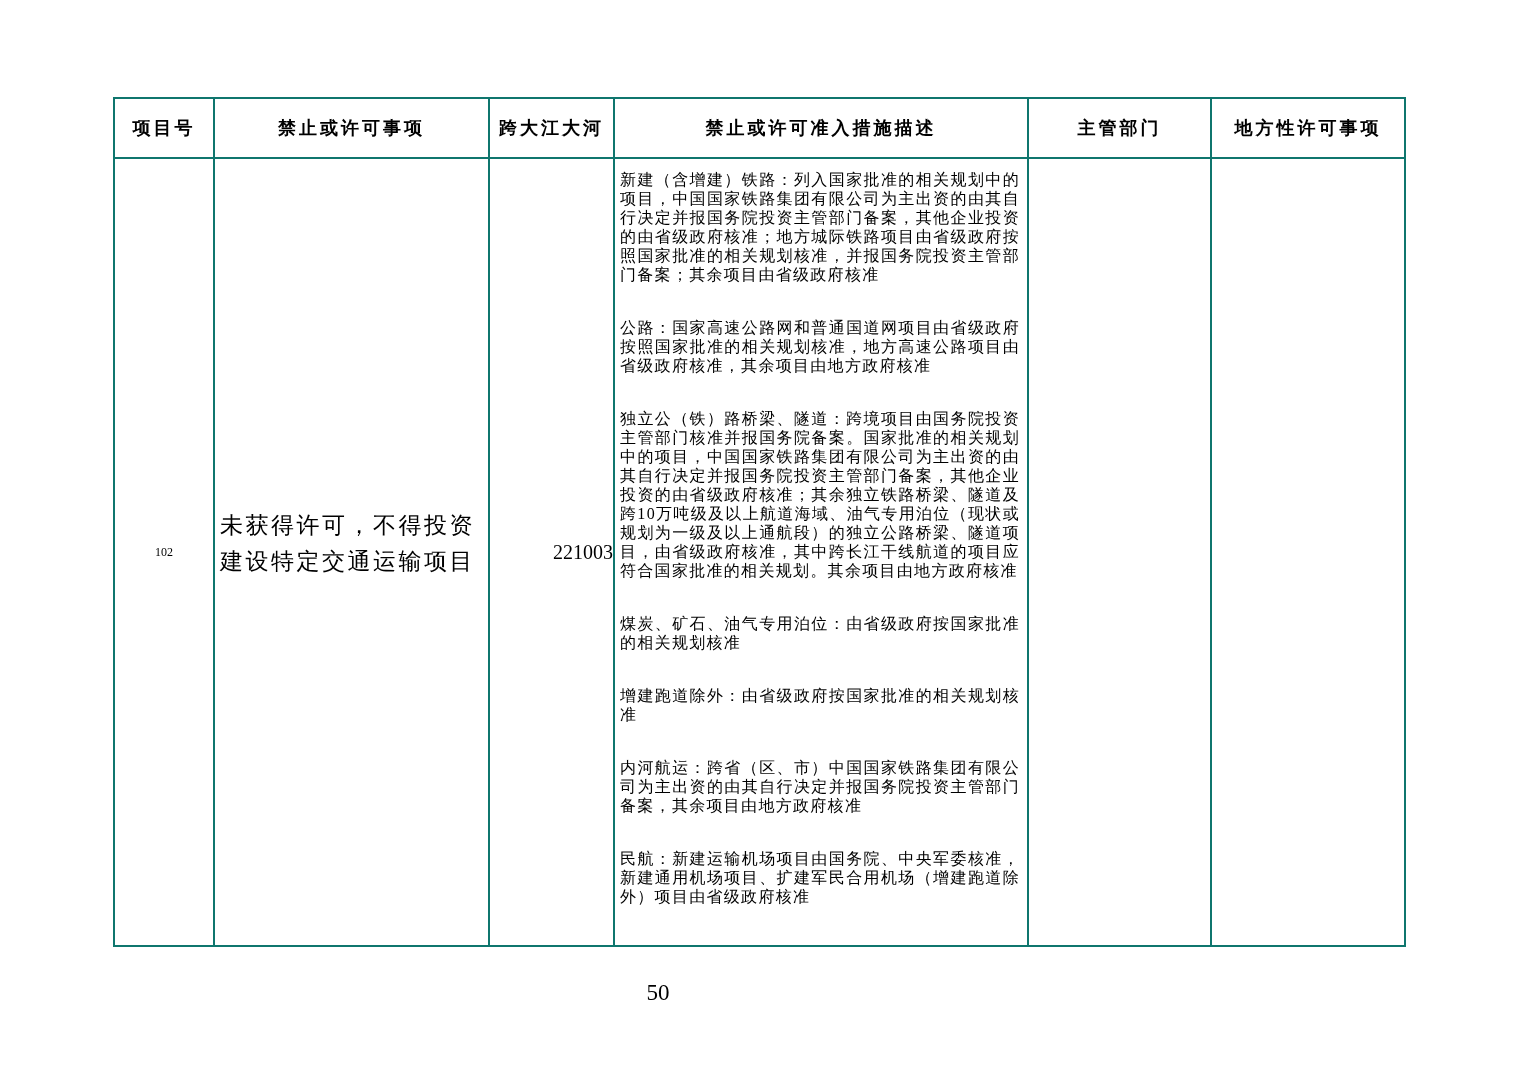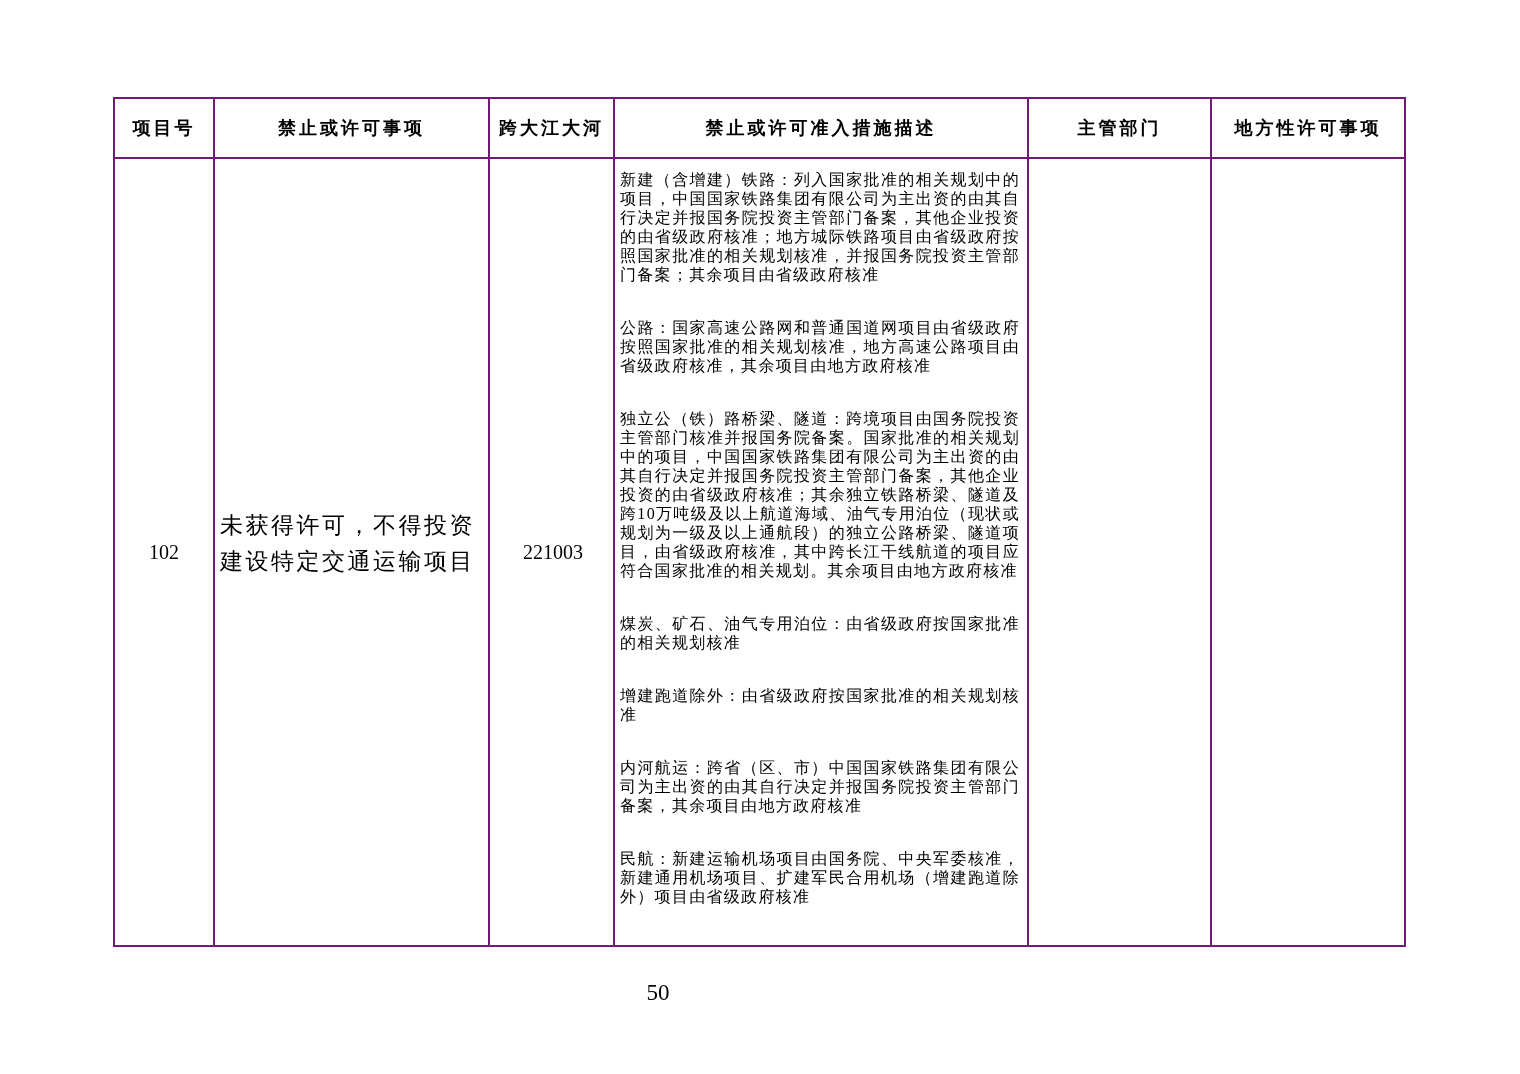--- a/index.html
+++ b/index.html
@@ -17,48 +17,48 @@
     overflow: hidden;
   }
   table.nl-table {
     position: absolute;
     left: 113px;
     top: 97px;
     border-collapse: collapse;
     table-layout: fixed;
   }
   .nl-table th, .nl-table td {
-    border: 2px solid #701a75;
+    border: 2px solid #0f766e;
     padding: 0;
     vertical-align: middle;
   }
   .nl-table thead tr { height: 60px; }
   .nl-table tbody tr { height: 788px; }
   .nl-table th {
     font-weight: bold;
     font-size: 18px;
     letter-spacing: 3px;
     text-align: center;
     white-space: nowrap;
   }
   td.cell-itemno {
     text-align: center;
-    font-size: 20px;
+    font-size: 12px;
   }
   td.cell-matter {
     font-size: 23px;
     letter-spacing: 2.5px;
     line-height: 1.55;
     padding: 0 2px 16px 5px;
     text-align: left;
   }
   td.cell-code {
     font-size: 20px;
     padding-left: 3px;
-    text-align: center;
+    text-align: right;
   }
   td.cell-desc {
     vertical-align: top;
     padding: 11px 7px 0 5px;
     font-size: 16px;
     line-height: 19px;
     letter-spacing: 1.3px;
     text-align: justify;
   }
   td.cell-desc p {

